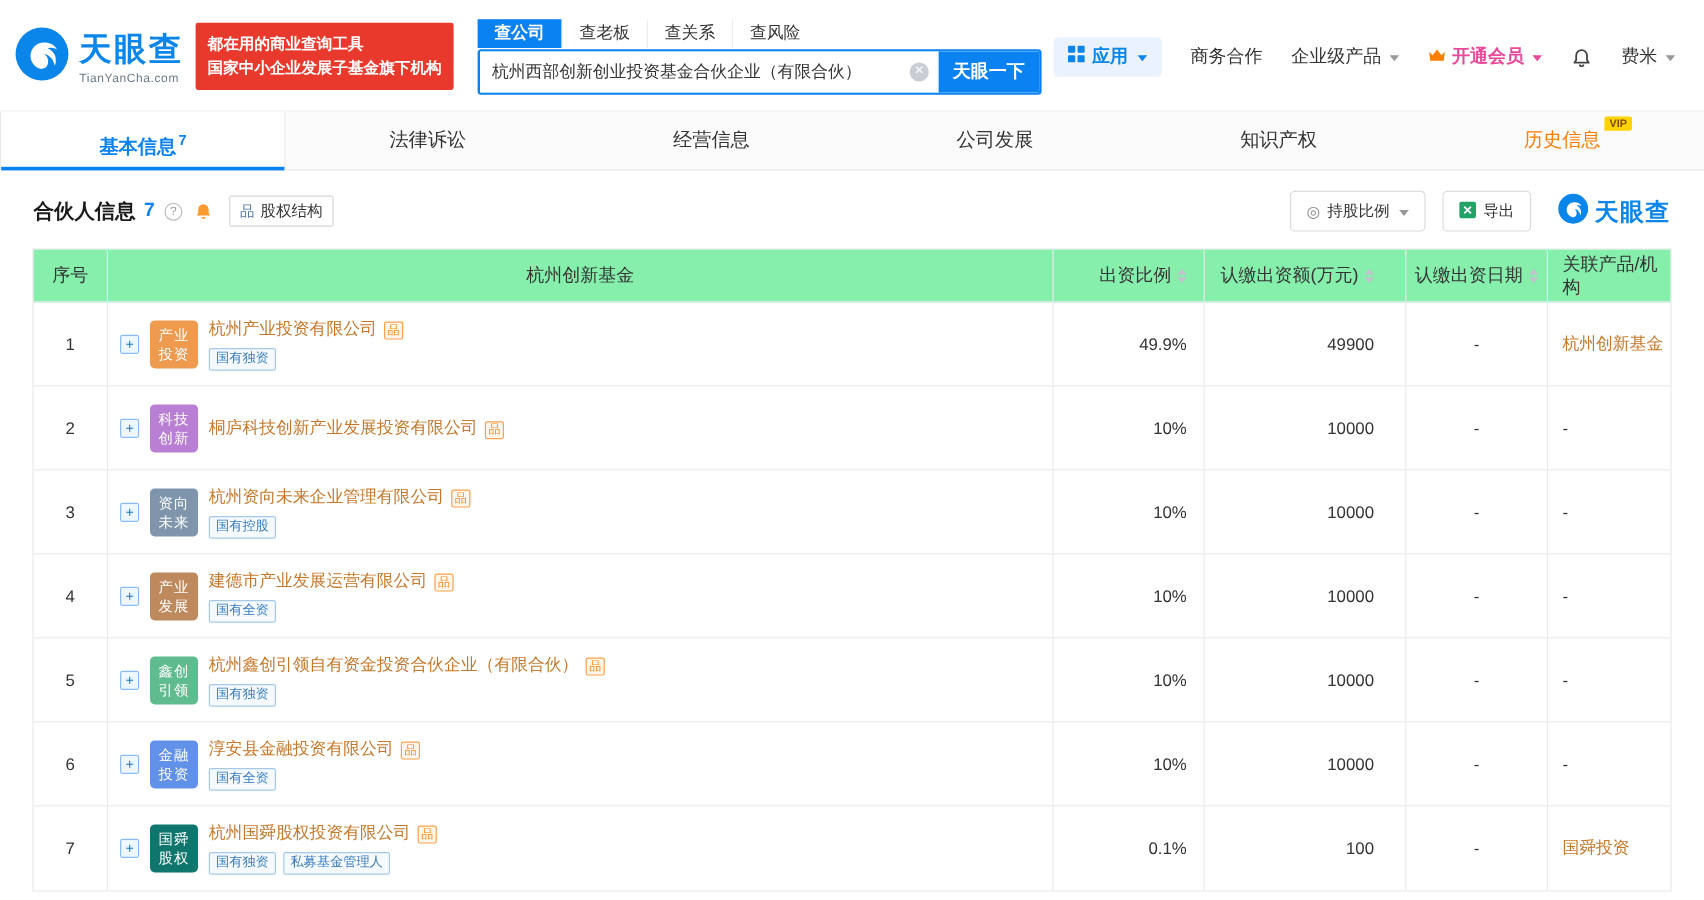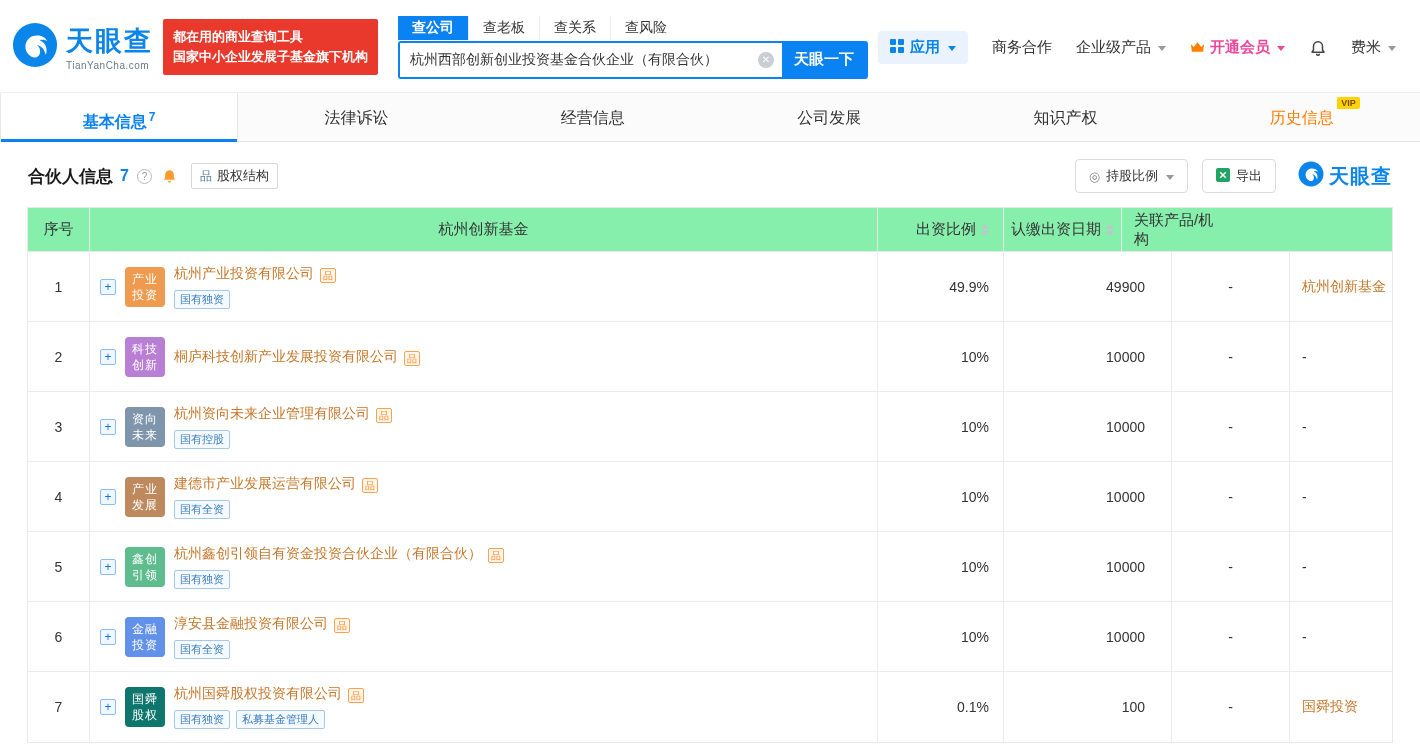--- a/index.html
+++ b/index.html
@@ -232,20 +232,27 @@
   <div class="thead">
     <div class="th c-no" style="justify-content:center">序号</div>
     <div class="th c-name">杭州创新基金</div>
     <div class="th c-ratio">
       <span>出资比例</span>
       <span class="sort">
           <i class="up"></i>
           <i class="down"></i>
         </span>
     </div>
+    <div class="th c-amount">
+      <span>认缴出资额(万元)</span>
+      <span class="sort">
+          <i class="up"></i>
+          <i class="down"></i>
+        </span>
+    </div>
     <div class="th c-date">
       <span>认缴出资日期</span>
       <span class="sort">
           <i class="up"></i>
           <i class="down"></i>
         </span>
     </div>
     <div class="th c-rel">关联产品/机构</div>
   </div>
   <div>

